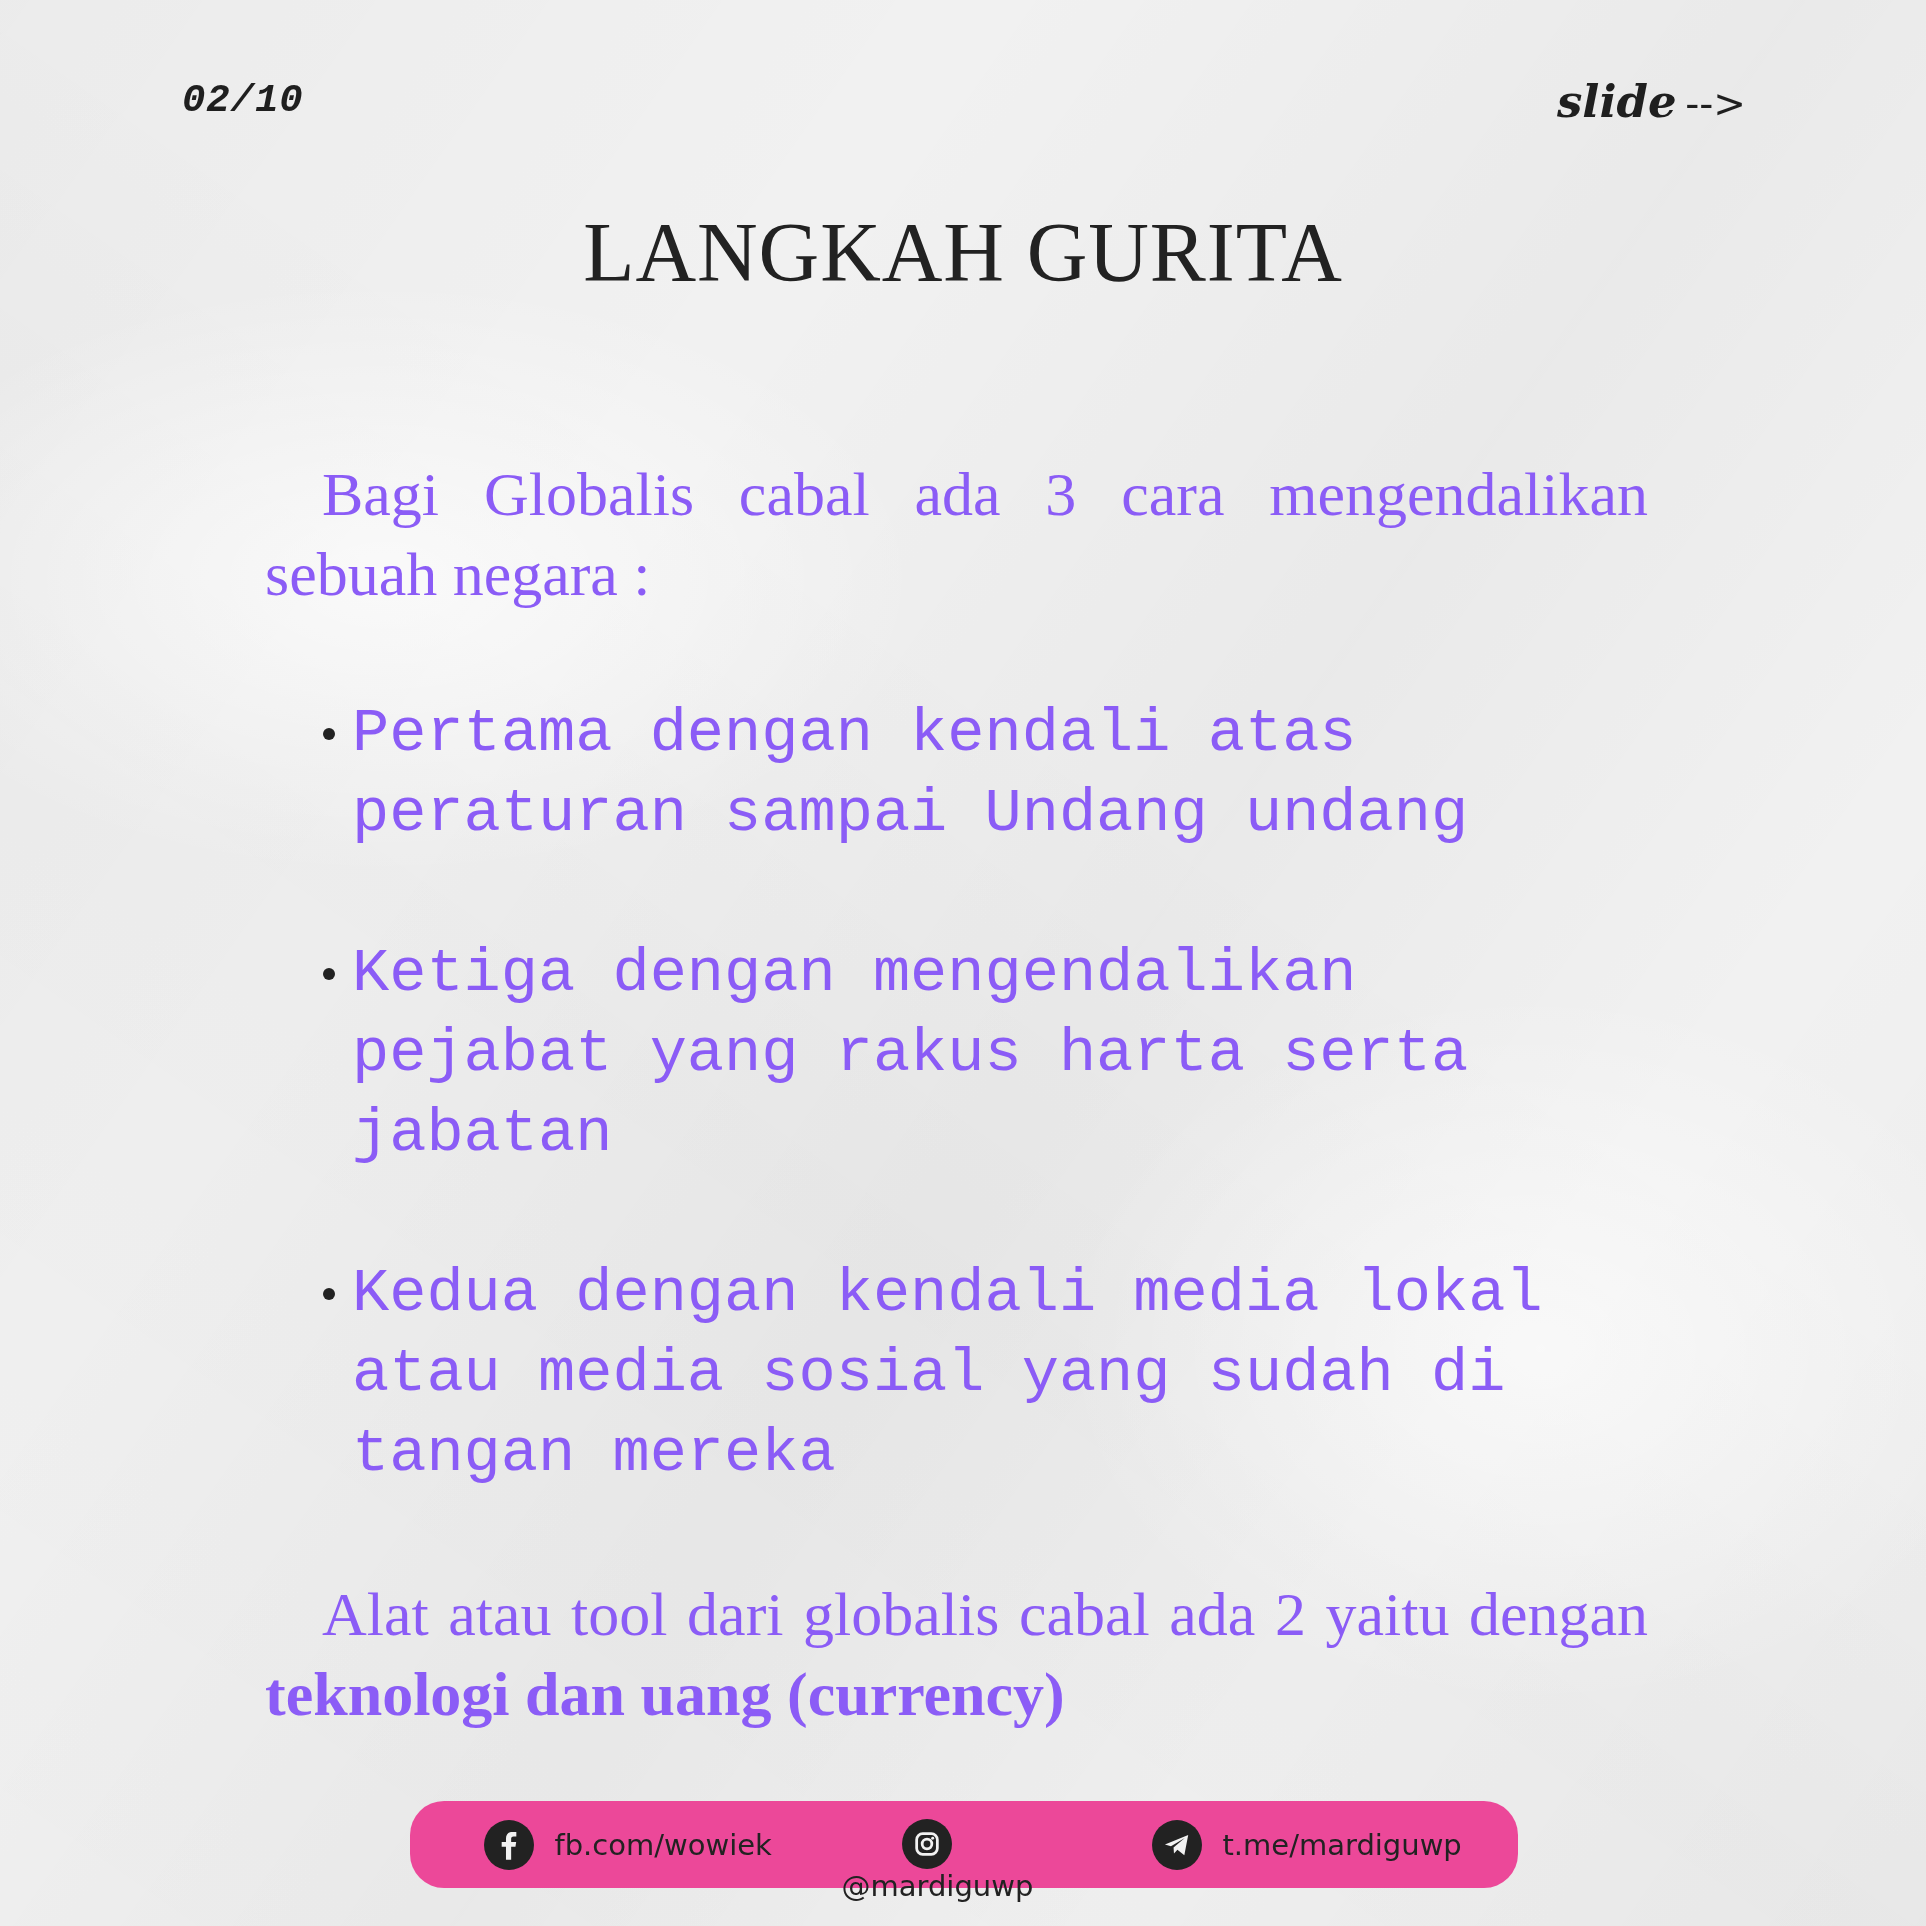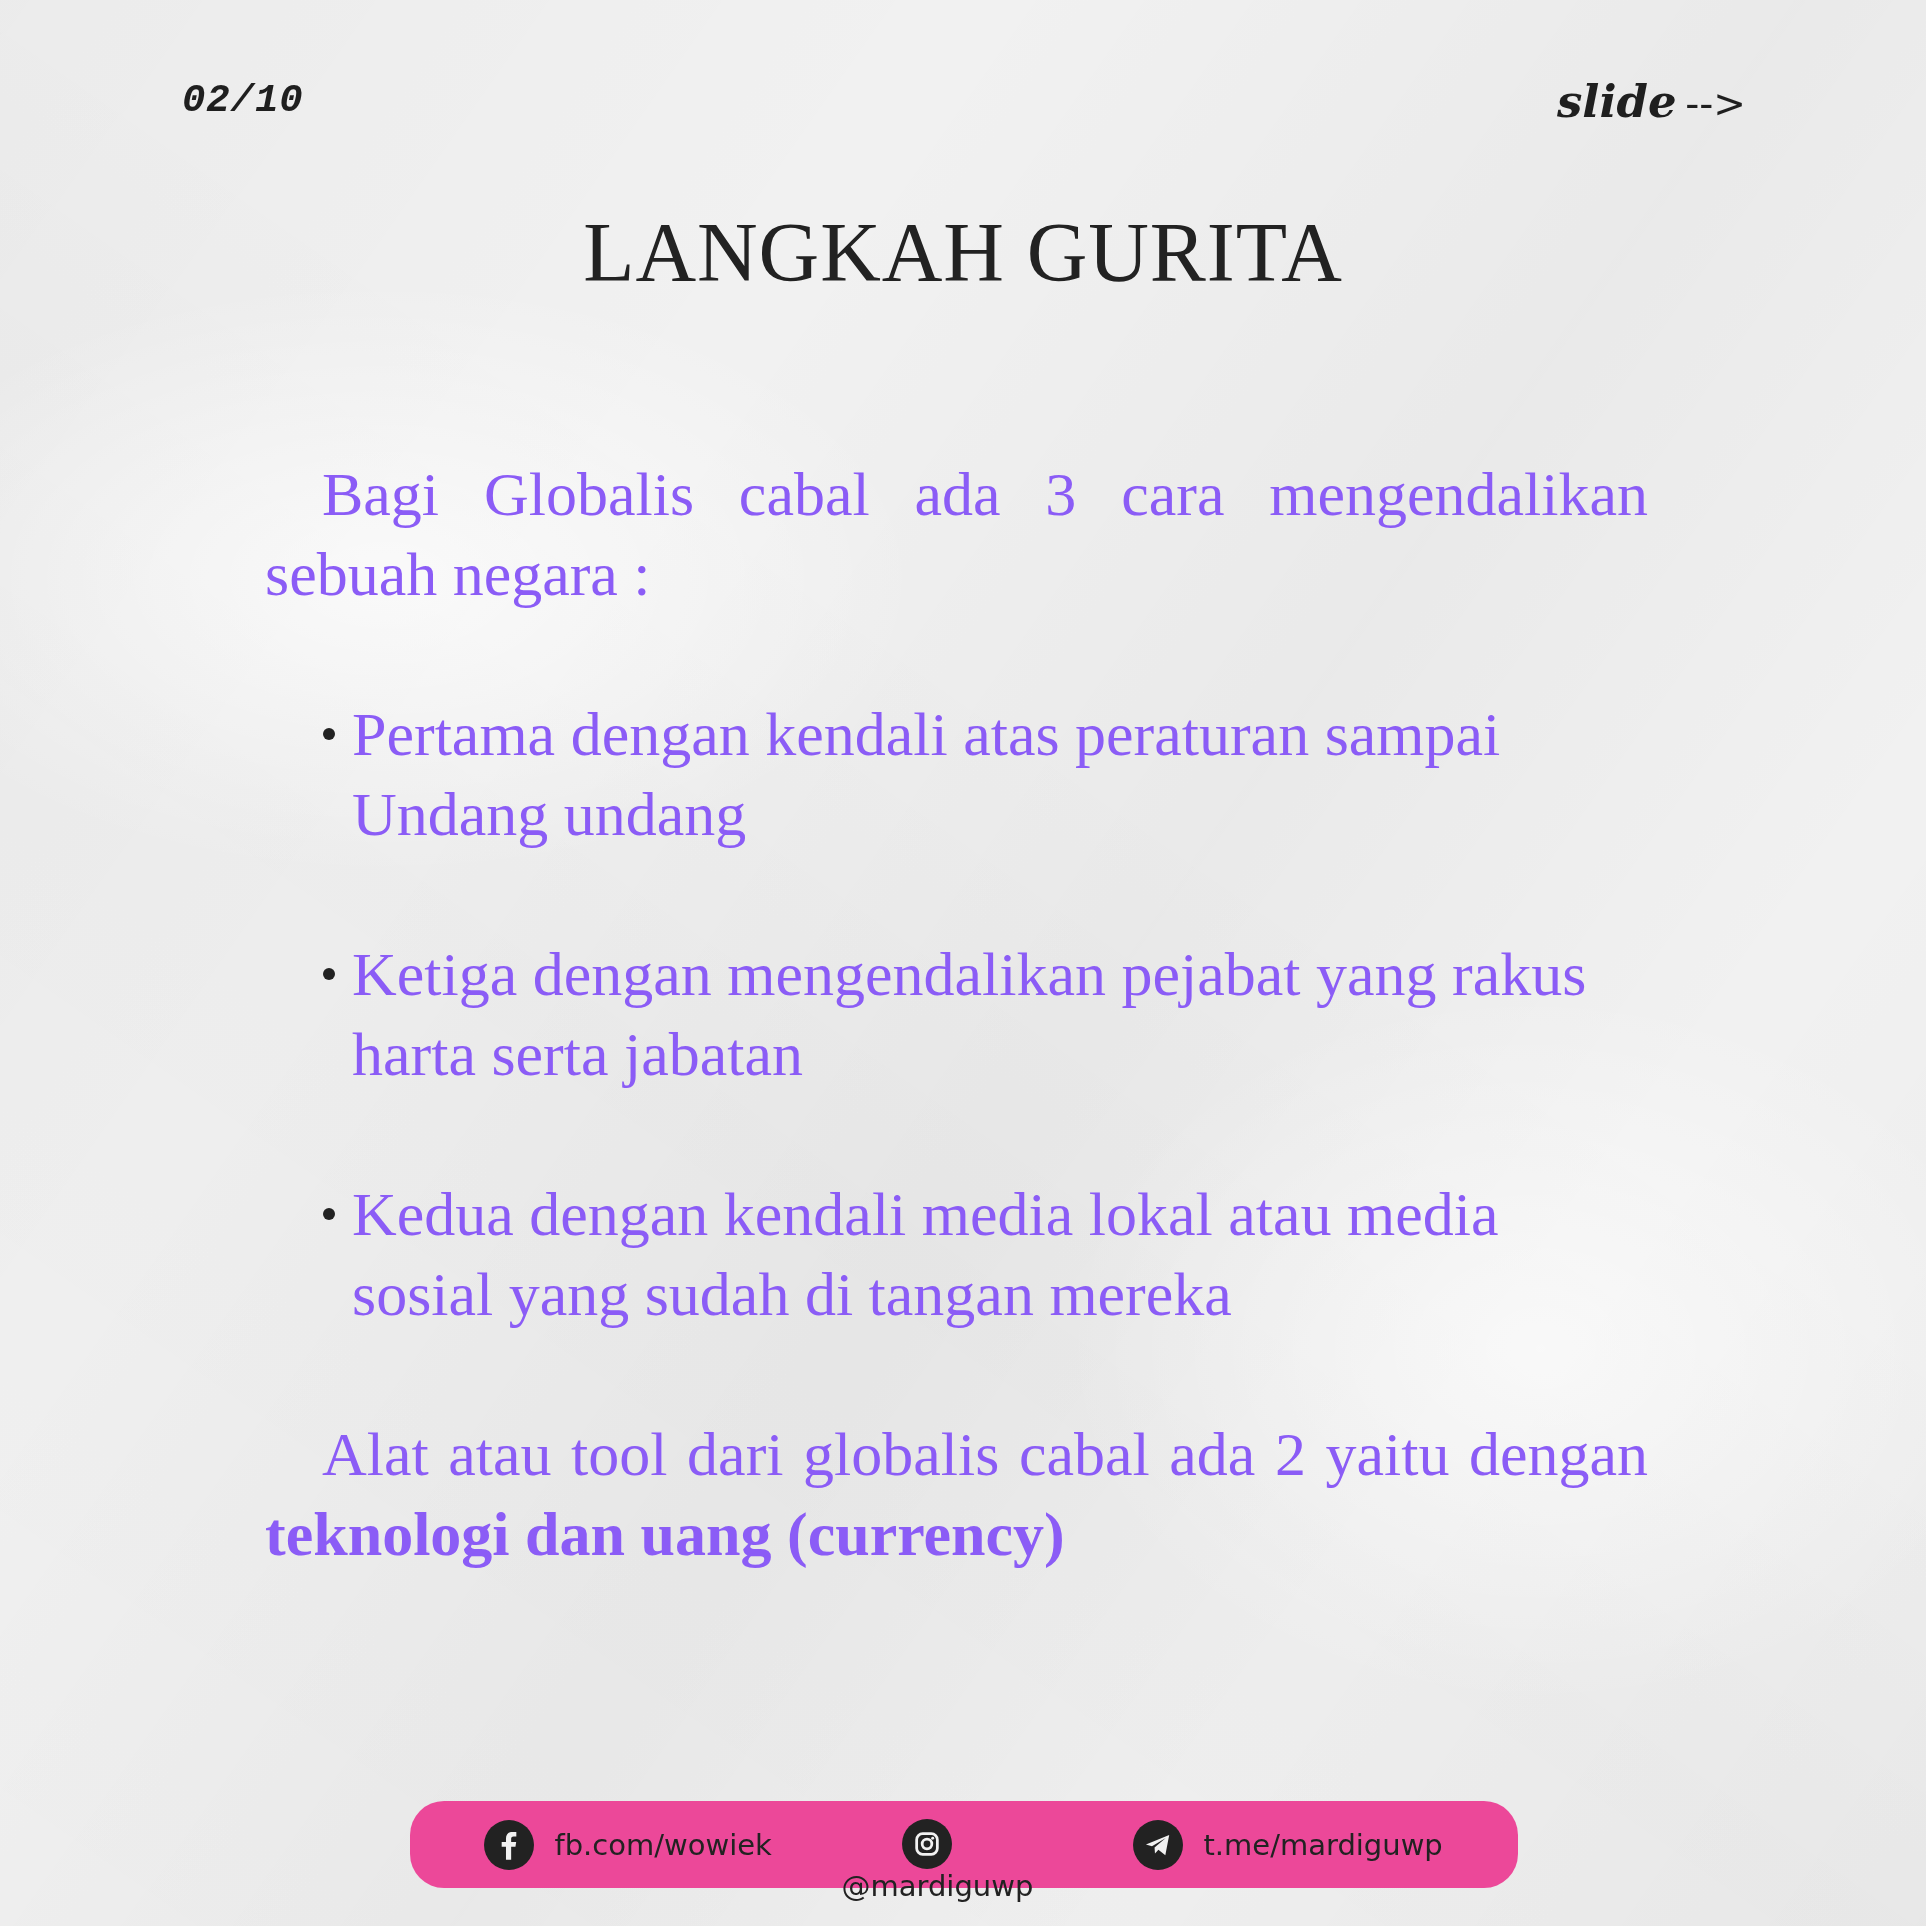--- a/index.html
+++ b/index.html
@@ -81,20 +81,21 @@
       text-indent: 57px;
       margin: 0;
     }
     .para.intro {
       text-align-last: left;
     }
     .bullets {
       list-style: none;
       margin: 0;
       padding: 0;
+      font-family: Liberation Mono, monospace;
     }
     .bullet {
       position: relative;
       padding-left: 87px;
       margin-top: 80px;
     }
     .bullet:first-child {
       margin-top: 80px;
     }
     .bullet .dot {
@@ -196,21 +197,21 @@
     <span class="social-icon">
       <svg width="50" height="50" viewBox="0 0 58 58">
         <rect x="17" y="17" width="24" height="24" rx="7" ry="7" fill="none" stroke="#f2f2f2" stroke-width="3.2"></rect>
         <circle cx="29" cy="29" r="5.6" fill="none" stroke="#f2f2f2" stroke-width="3.2"></circle>
         <circle cx="35.6" cy="22.4" r="1.7" fill="#f2f2f2"></circle>
       </svg>
     </span>
     <span class="social-label">@mardiguwp</span>
   </div>
 
-  <div class="social-item" style="left: 723px; align-items: center;">
+  <div class="social-item" style="left: 742px; align-items: center;">
     <span class="social-icon">
       <svg width="50" height="50" viewBox="0 0 58 58">
         <path d="M15 28.5 L42 17.5 L37.5 41 L29.5 34.5 L25.5 39 L25 32 L38 21 L22 30.5 Z" fill="#f2f2f2"></path>
       </svg>
     </span>
     <span class="social-label">t.me/mardiguwp</span>
   </div>
 </div>
 
 

